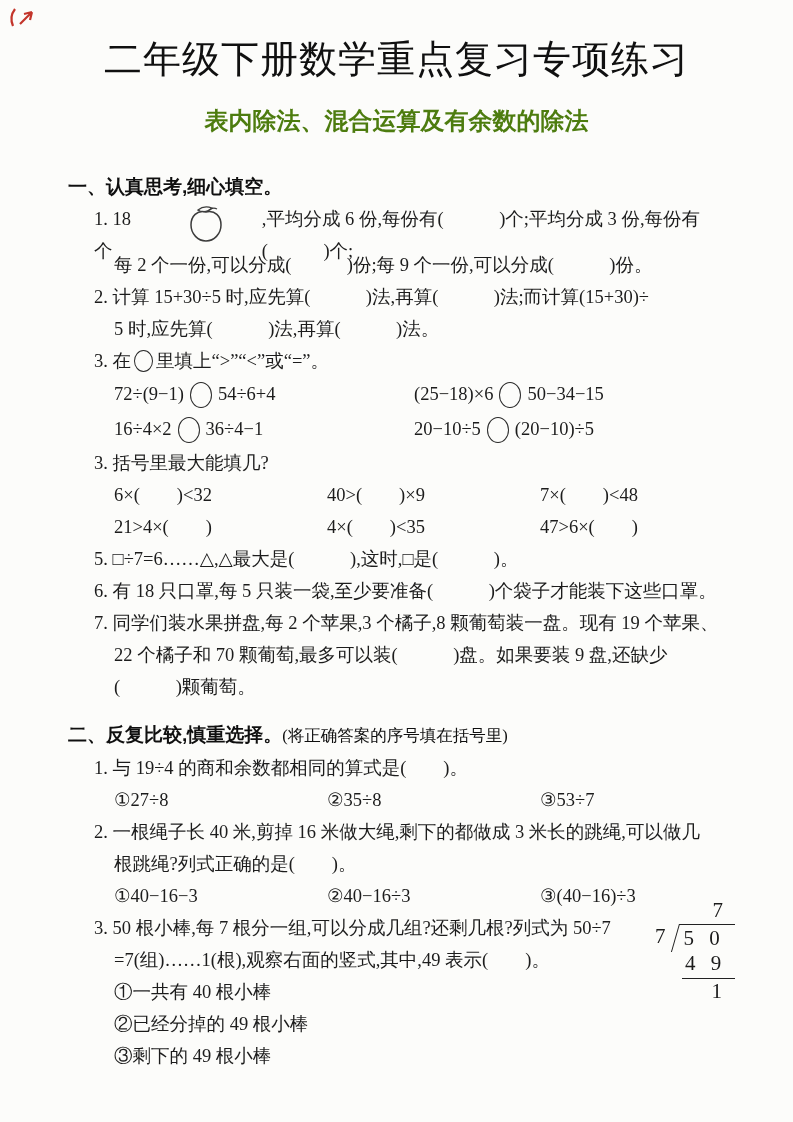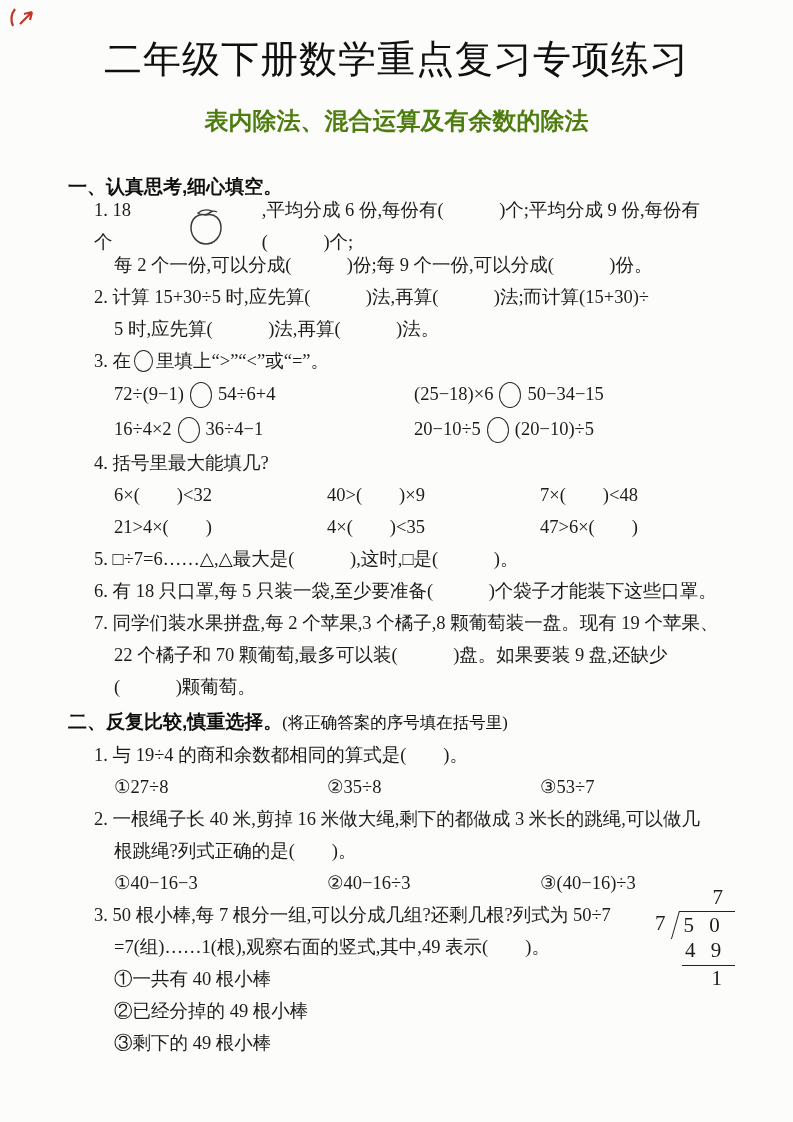--- a/index.html
+++ b/index.html
@@ -22,21 +22,21 @@
   .content{padding:34px 40px 0 68px;font-size:18.5px;}
   .sec-head{
     font-family:"Liberation Sans","DejaVu Sans",sans-serif;
     font-weight:bold;font-size:19px;line-height:32px;color:#0f0f0f;
   }
   .sec-head .note{font-weight:normal;font-size:16.5px;
     font-family:"Liberation Serif","DejaVu Serif",serif;}
   .ln{line-height:32px;min-height:32px;}
   .ind1{margin-left:26px;}
   .ind2{margin-left:46px;}
-  .q1line{display:flex;align-items:center;height:46px;gap:34px;}
+  .q1line{display:flex;align-items:flex-start;height:46px;gap:34px;}
   .apple{display:inline-flex;margin:0 3px;flex:none;}
   .circle{
     display:inline-block;width:22px;height:26px;border:1.6px solid #2a2a2a;
     border-radius:50%;margin:0 6px;flex:none;box-sizing:border-box;
   }
   .circle.sm{width:19px;height:22px;vertical-align:-5px;margin:0 3px;}
   .cmp-row{display:flex;margin-left:46px;align-items:center;line-height:35px;min-height:35px;}
   .cmp-item{width:300px;display:flex;align-items:center;}
   .q4-row{display:flex;margin-left:46px;line-height:32px;min-height:32px;}
   .q4-item{width:222px;}
@@ -76,21 +76,21 @@
 
     <div class="ln ind1 q1line">
       <span>1. 18 个</span>
       <span class="apple">
         <svg width="38" height="40" viewBox="0 0 38 40">
           <path d="M19 9 C10 7 4 13 4 22 C4 31 11 38 19 38 C27 38 34 31 34 22 C34 13 28 7 19 9 Z" fill="none" stroke="#3c3c3c" stroke-width="1.5"></path>
           <path d="M11 7 Q17 2 25 5 Q20 10 13 8 Z" fill="none" stroke="#3c3c3c" stroke-width="1.3"></path>
           <path d="M22 7 Q26 4 30 6" fill="none" stroke="#3c3c3c" stroke-width="1.3"></path>
         </svg>
       </span>
-      <span>,平均分成 6 份,每份有(　　　)个;平均分成 9 份,每份有(　　　)个;</span>
+      <span>,平均分成 6 份,每份有(　　　)个;平均分成 3 份,每份有(　　　)个;</span>
     </div>
     <div class="ln ind2">每 2 个一份,可以分成(　　　)份;每 9 个一份,可以分成(　　　)份。</div>
 
     <div class="ln ind1">2. 计算 15+30÷5 时,应先算(　　　)法,再算(　　　)法;而计算(15+30)÷</div>
     <div class="ln ind2">5 时,应先算(　　　)法,再算(　　　)法。</div>
 
     <div class="ln ind1">
       <span>3. 在</span><span class="circle sm"></span><span>里填上“&gt;”“&lt;”或“=”。</span>
     </div>
 
@@ -112,40 +112,40 @@
         <span class="circle"></span>
         <span>36÷4−1</span>
       </div>
       <div class="cmp-item">
         <span>20−10÷5</span>
         <span class="circle"></span>
         <span>(20−10)÷5</span>
       </div>
     </div>
 
-    <div class="ln ind1">4. 括号里最大能填几?</div>
+    <div class="ln ind1">3. 括号里最大能填几?</div>
     <div class="q4-row">
       <span class="q4-item">6×(　　)&lt;32</span>
       <span class="q4-item">40&gt;(　　)×9</span>
       <span class="q4-item">7×(　　)&lt;48</span>
     </div>
     <div class="q4-row">
       <span class="q4-item">21&gt;4×(　　)</span>
       <span class="q4-item">4×(　　)&lt;35</span>
       <span class="q4-item">47&gt;6×(　　)</span>
     </div>
 
     <div class="ln ind1">5. □÷7=6……△,△最大是(　　　),这时,□是(　　　)。</div>
     <div class="ln ind1">6. 有 18 只口罩,每 5 只装一袋,至少要准备(　　　)个袋子才能装下这些口罩。</div>
 
     <div class="ln ind1">7. 同学们装水果拼盘,每 2 个苹果,3 个橘子,8 颗葡萄装一盘。现有 19 个苹果、</div>
     <div class="ln ind2">22 个橘子和 70 颗葡萄,最多可以装(　　　)盘。如果要装 9 盘,还缺少</div>
     <div class="ln ind2">(　　　)颗葡萄。</div>
 
-    <div class="sec-head" style="margin-top:3px;">
+    <div class="sec-head" style="margin-top:16px;">
       <span>二、反复比较,慎重选择。</span><span class="note">(将正确答案的序号填在括号里)</span>
     </div>
 
     <div class="ln ind1">1. 与 19÷4 的商和余数都相同的算式是(　　)。</div>
     <div class="opt-row">
       <span class="opt-item">①27÷8</span>
       <span class="opt-item">②35÷8</span>
       <span class="opt-item">③53÷7</span>
     </div>
 

